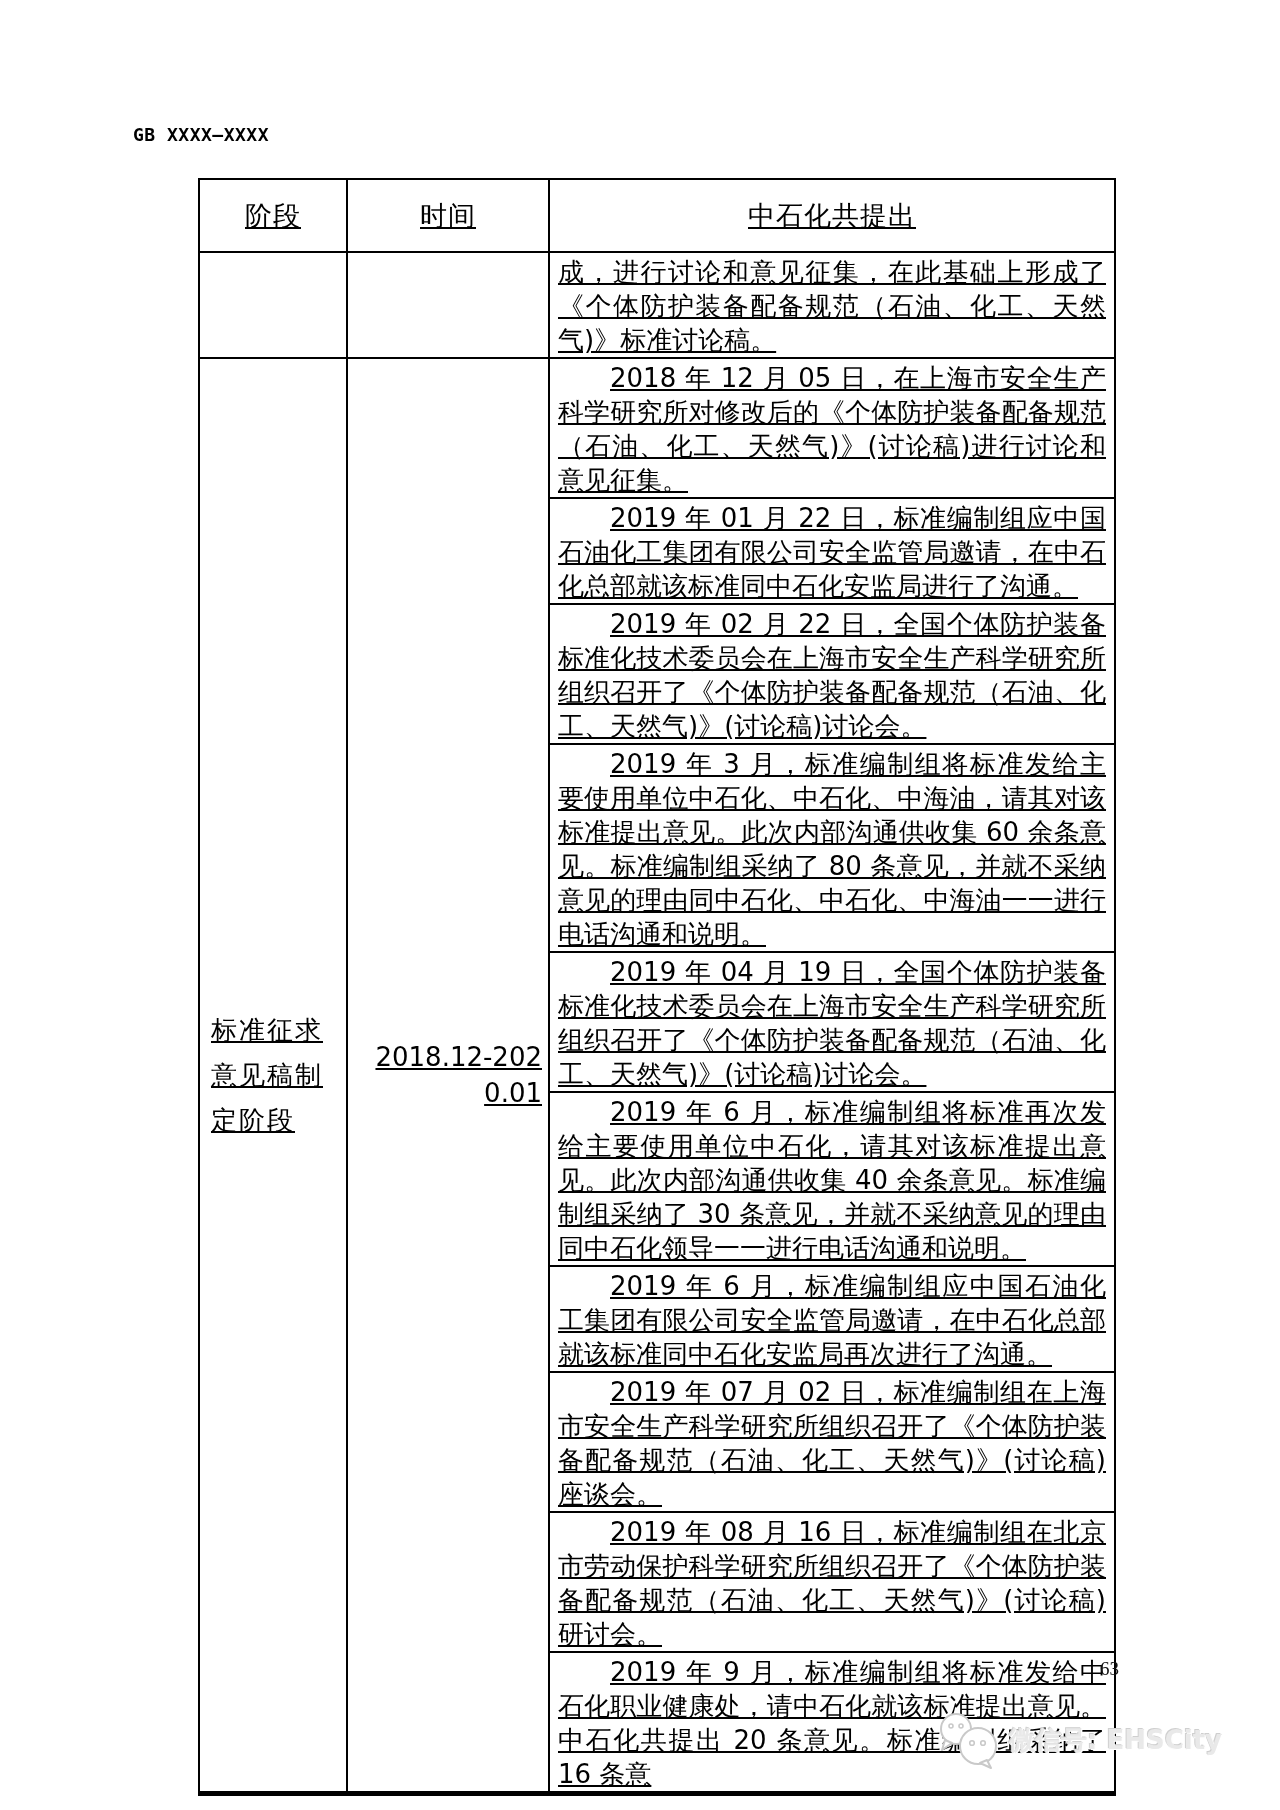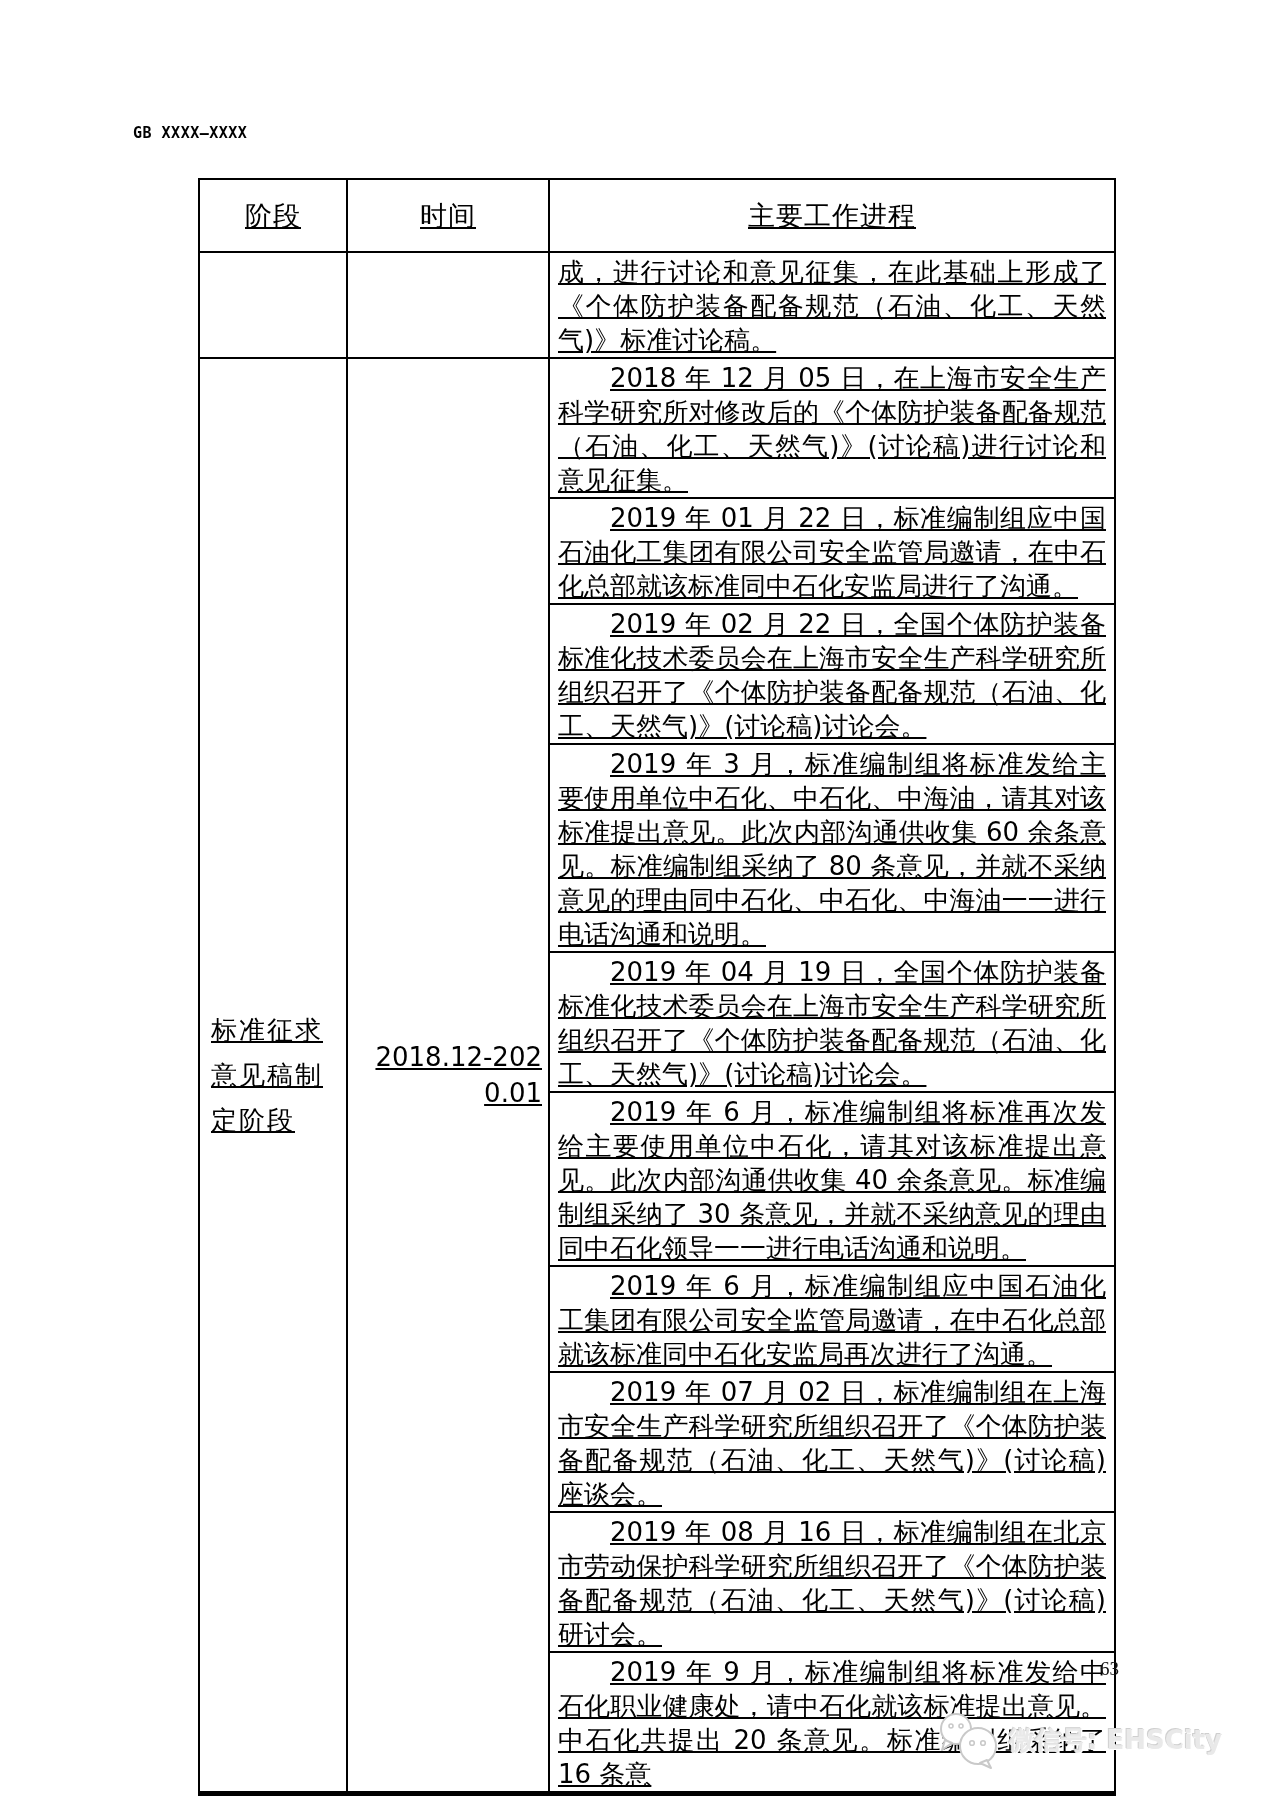--- a/index.html
+++ b/index.html
@@ -12,21 +12,21 @@
     font-family: "DejaVu Sans", serif;
     color: #000000;
     overflow: hidden;
   }
   .doc-code {
     position: absolute;
     left: 133px;
     top: 124px;
     font-family: "DejaVu Sans Mono", monospace;
     font-weight: bold;
-    font-size: 15px;
+    font-size: 18px;
     letter-spacing: 0.5px;
     color: #000;
   }
   table.main {
     position: absolute;
     left: 198px;
     top: 178px;
     width: 916px;
     border-collapse: collapse;
     table-layout: fixed;
@@ -106,21 +106,21 @@
   <table class="main">
     <colgroup>
       <col style="width:148px">
       <col style="width:202px">
       <col style="width:566px">
     </colgroup>
     <tbody>
       <tr>
         <td class="th">阶段</td>
         <td class="th">时间</td>
-        <td class="th">主要工作进程</td>
+        <td class="th">中石化共提出</td>
       </tr>
 
       <tr style="height:100px">
         <td></td>
         <td></td>
         <td class="progress-cell">成，进行讨论和意见征集，在此基础上形成了《个体防护装备配备规范（石油、化工、天然气)》标准讨论稿。</td>
       </tr>
 
       <tr style="height:136px">
         <td rowspan="10" class="stage-cell">标准征求意见稿制定阶段</td>

